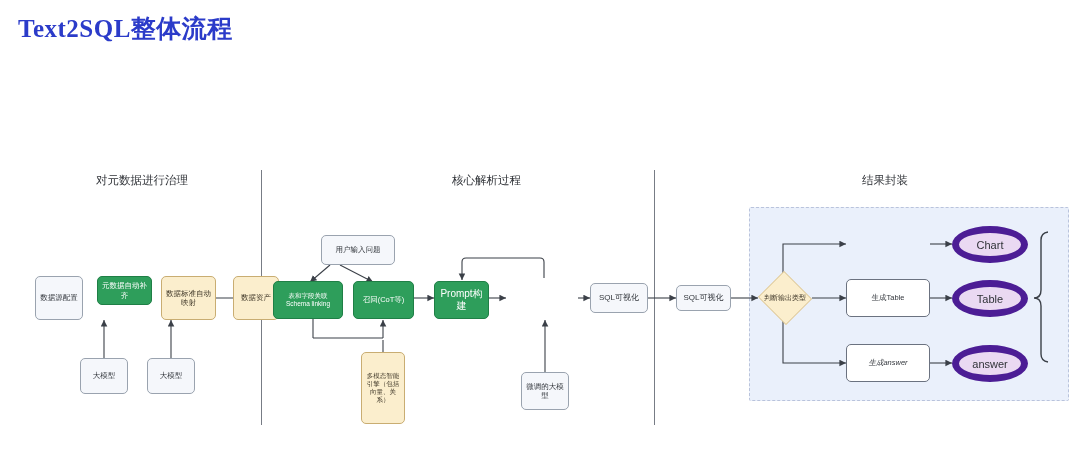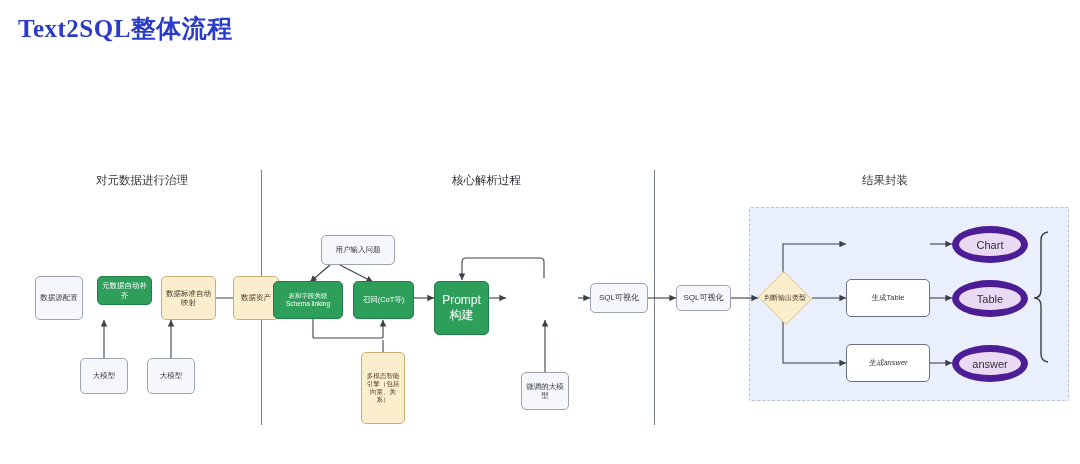--- a/index.html
+++ b/index.html
@@ -228,21 +228,21 @@
 
   <div class="node green" style="left:273px; top:281px; width:70px; height:38px; flex-direction:column;">
     <span class="tiny">表和字段关联</span>
     <span class="tiny">Schema linking</span>
   </div>
 
   <div class="node green" style="left:353px; top:281px; width:61px; height:38px;">召回(CoT等)</div>
 
   <div class="node tan" style="left:361px; top:352px; width:44px; height:72px; font-size:6.5px;">多模态智能引擎（包括向量、关系）</div>
 
-  <div class="node green" style="left:434px; top:281px; width:55px; height:54px; font-size:12px;">Prompt构建</div>
+  <div class="node green" style="left:434px; top:281px; width:55px; height:38px; font-size:10px;">Prompt构建</div>
 
 
   <div class="node plain" style="left:521px; top:372px; width:48px; height:38px;">微调的大模型</div>
 
   <div class="node plain" style="left:590px; top:283px; width:58px; height:30px; font-size:8px;">SQL可视化</div>
 
   <div class="node plain" style="left:676px; top:285px; width:55px; height:26px; font-size:8px;">SQL可视化</div>
 
   <div class="diamond-wrap" style="left:757px; top:272px; width:56px; height:52px;">
     <div class="diamond-shape"></div>

